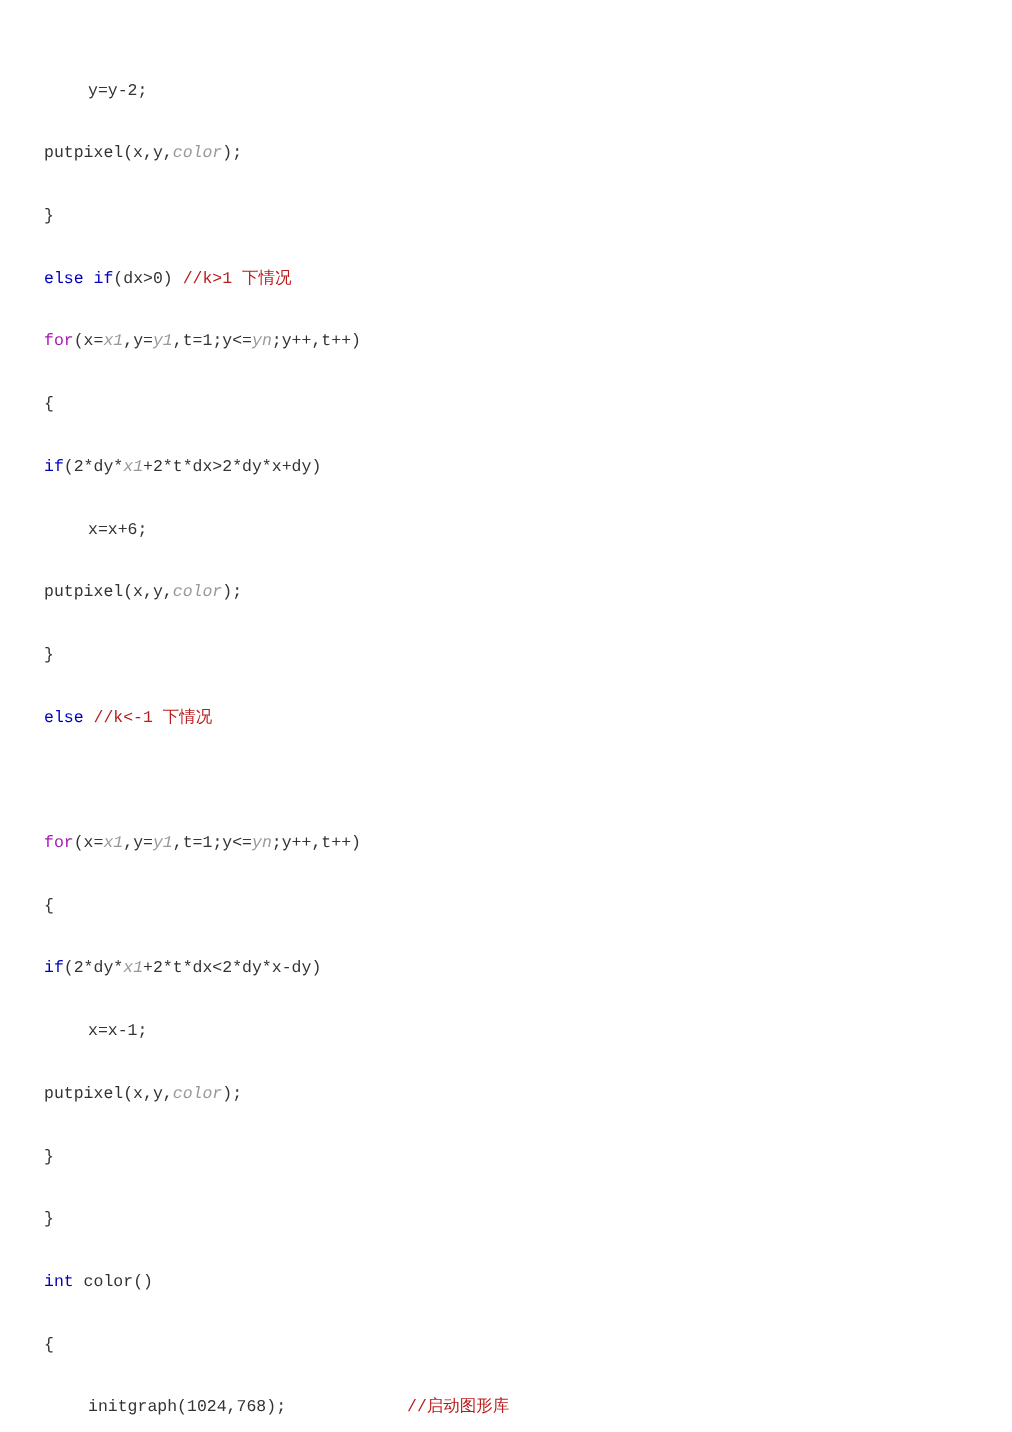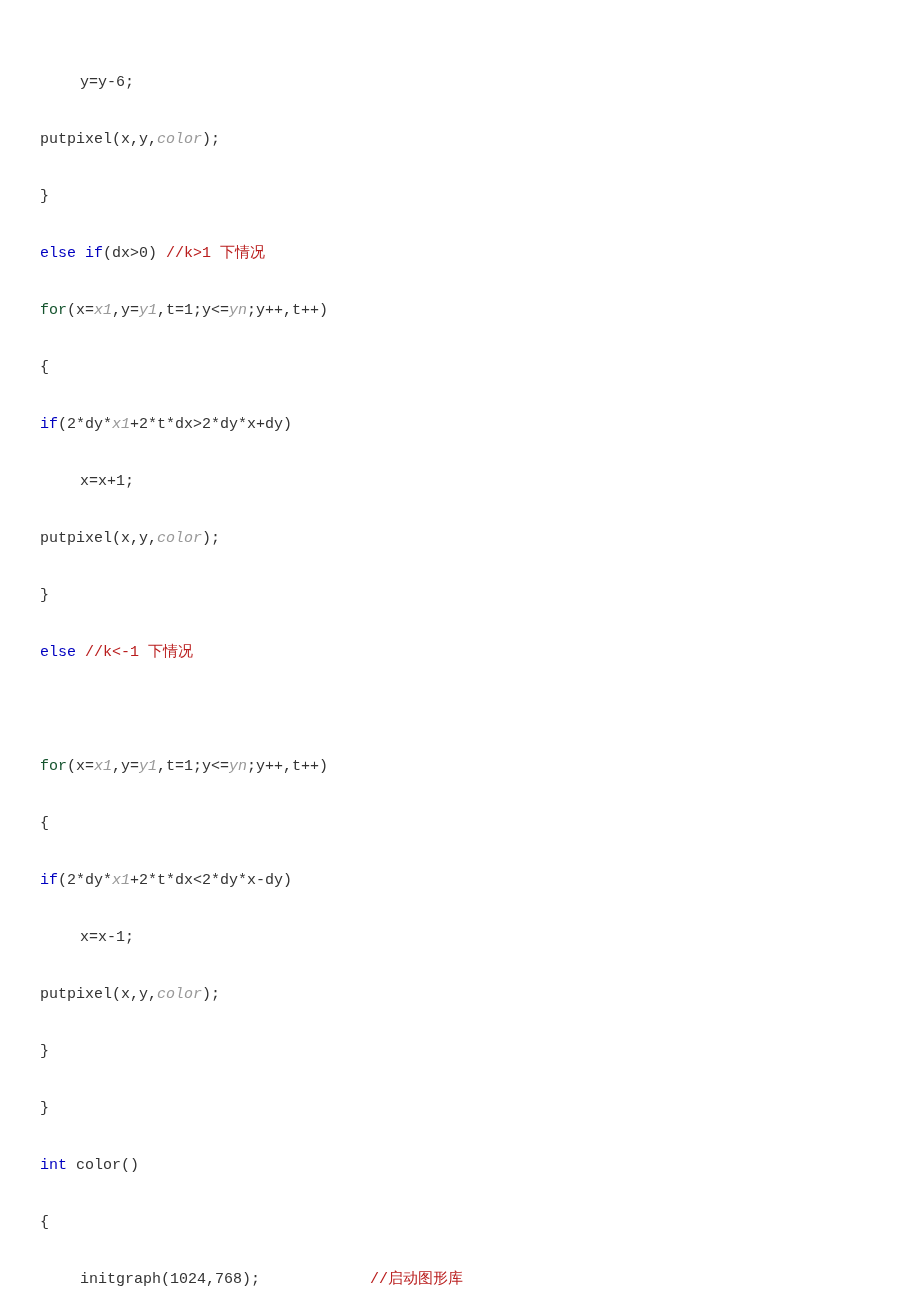--- a/index.html
+++ b/index.html
@@ -12,37 +12,37 @@
     color: #333;
     width: 840px;
   }
   .code {
     white-space: pre;
     font-family: "Consolas", "Courier New", monospace;
   }
   .indent1 { padding-left: 40px; }
   .kw-else { color: #0000c0; margin-top: 32px; }
   .kw-if   { color: #0000c0; font-family: Liberation Mono, monospace; }
-  .kw-for  { color: #14532d; margin-top: 33px; }
+  .kw-for  { color: #a21caf; margin-top: 33px; }
   .kw-int  { color: #0000c0; }
   .gray    { color: #999999; font-style: italic; }
   .comment { color: #b91c1c; }
 </style>
 </head>
 <body>
 
 <div class="code">
-<div class="indent1"><span>y=y-6;</span></div>
+<div class="indent1"><span>y=y-2;</span></div>
 <div><span>putpixel(x,y,</span><span class="gray">color</span><span>);</span></div>
 <div><span>}</span></div>
 <div><span class="kw-else">else </span><span class="kw-if">if</span><span>(dx&gt;0) </span><span class="comment">//k&gt;1 下情况</span></div>
 <div><span class="kw-for">for</span><span>(x=</span><span class="gray">x1</span><span>,y=</span><span class="gray">y1</span><span>,t=1;y&lt;=</span><span class="gray">yn</span><span>;y++,t++)</span></div>
 <div><span>{</span></div>
 <div><span class="kw-if">if</span><span>(2*dy*</span><span class="gray">x1</span><span>+2*t*dx&gt;2*dy*x+dy)</span></div>
-<div class="indent1"><span>x=x+1;</span></div>
+<div class="indent1"><span>x=x+6;</span></div>
 <div><span>putpixel(x,y,</span><span class="gray">color</span><span>);</span></div>
 <div><span>}</span></div>
 <div><span class="kw-else">else </span><span class="comment">//k&lt;-1 下情况</span></div>
 <div><span></span>&nbsp;</div>
 <div><span class="kw-for">for</span><span>(x=</span><span class="gray">x1</span><span>,y=</span><span class="gray">y1</span><span>,t=1;y&lt;=</span><span class="gray">yn</span><span>;y++,t++)</span></div>
 <div><span>{</span></div>
 <div><span class="kw-if">if</span><span>(2*dy*</span><span class="gray">x1</span><span>+2*t*dx&lt;2*dy*x-dy)</span></div>
 <div class="indent1"><span>x=x-1;</span></div>
 <div><span>putpixel(x,y,</span><span class="gray">color</span><span>);</span></div>
 <div><span>}</span></div>

